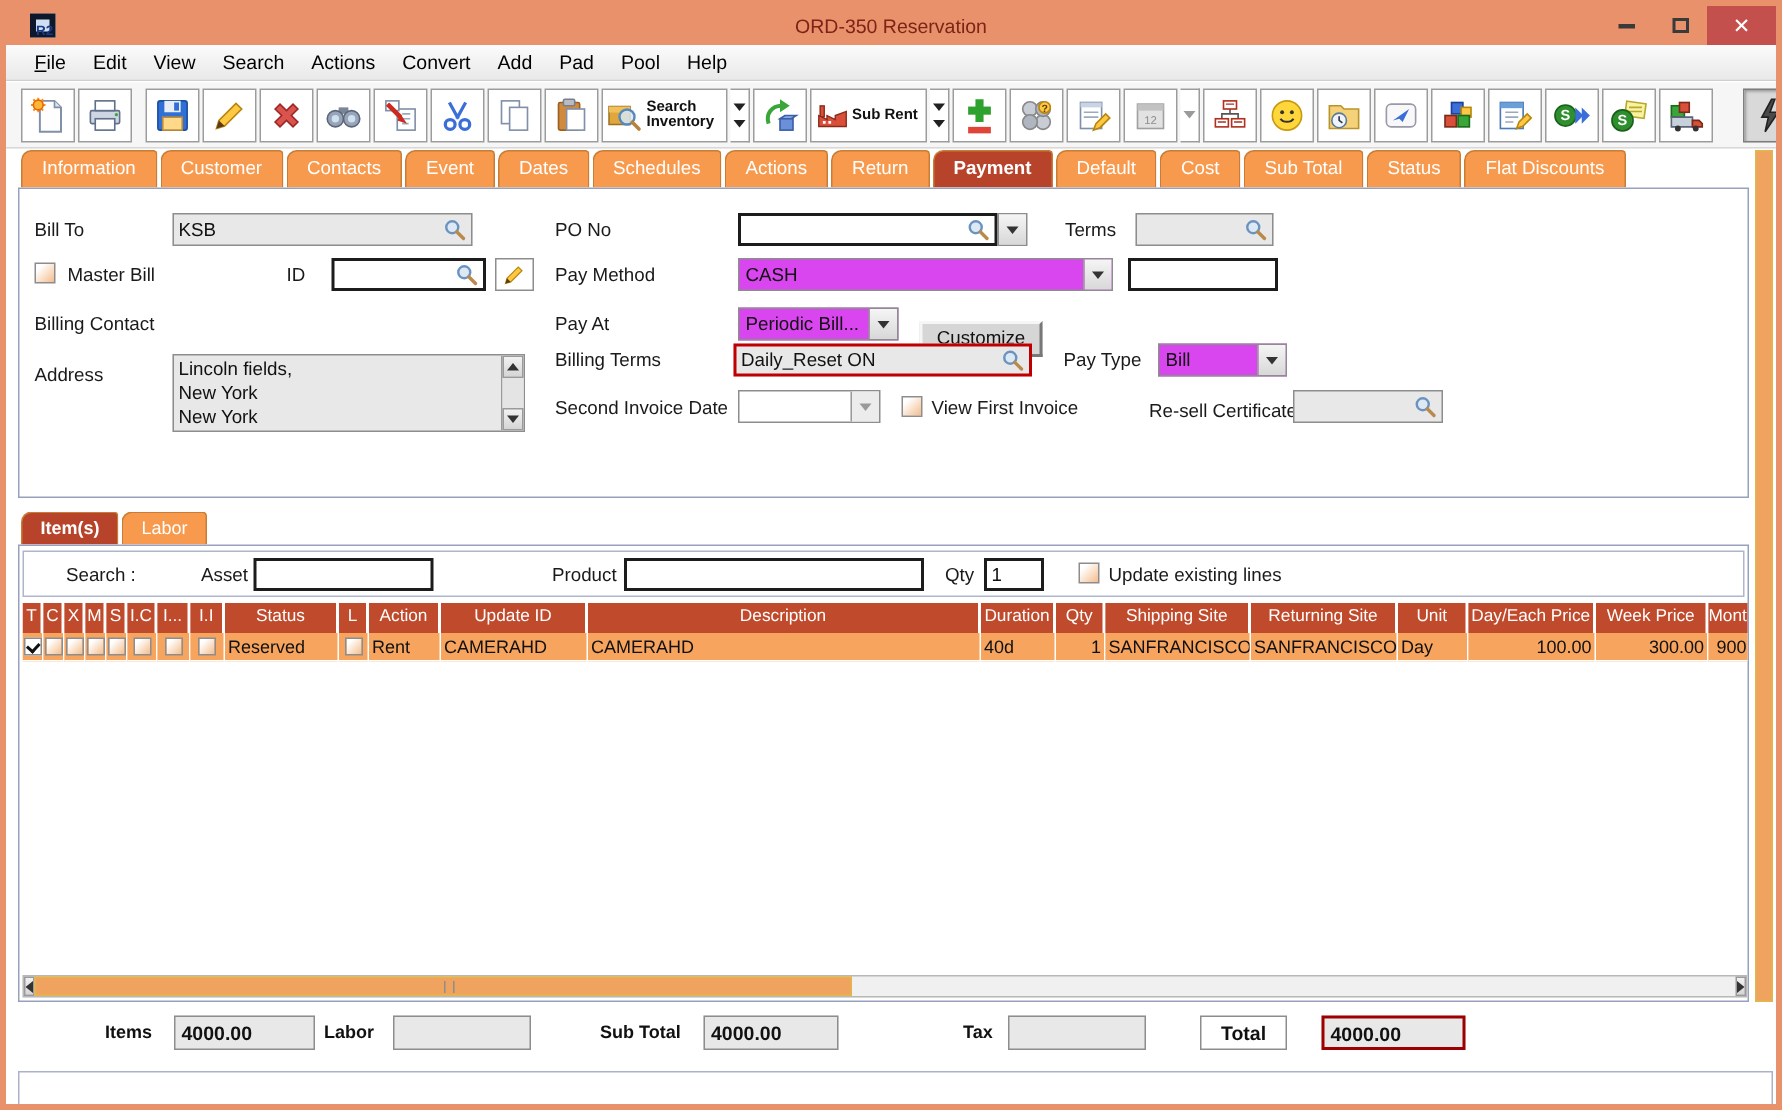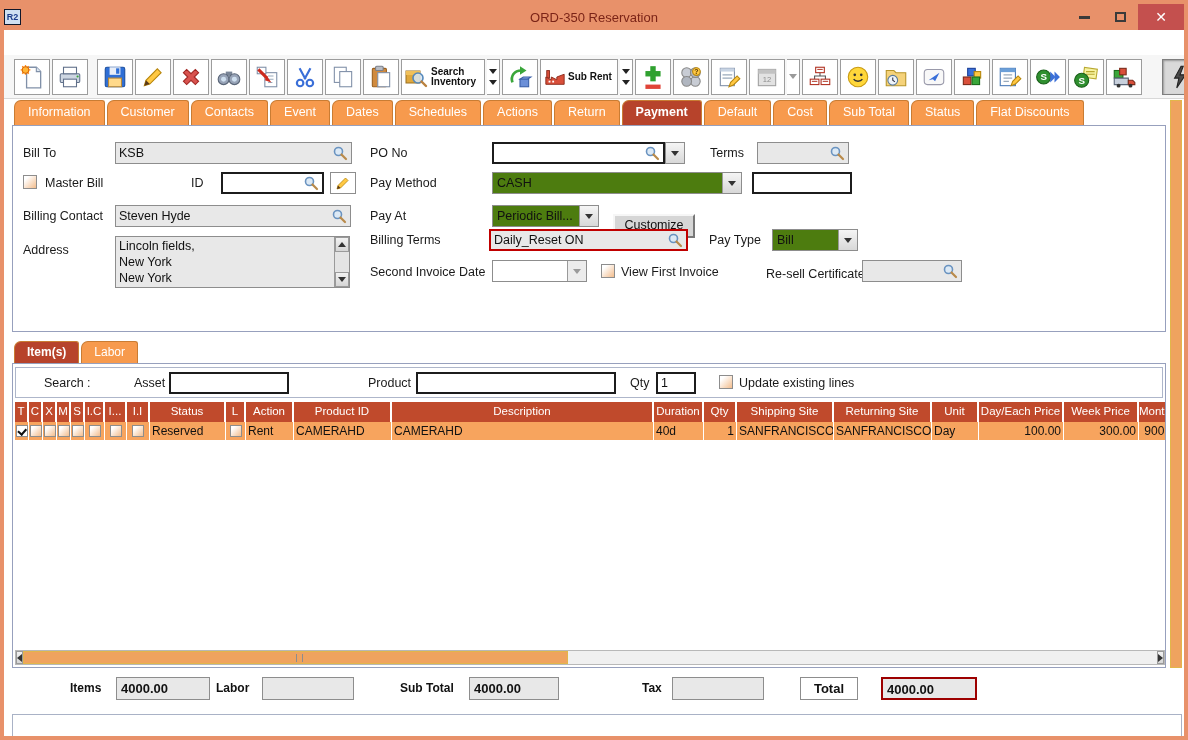--- a/index.html
+++ b/index.html
@@ -2,21 +2,21 @@
 <html><head>
 <meta charset="utf-8">
 <style>
   * { margin:0; padding:0; box-sizing:border-box; }
   html,body { width:1188px; height:740px; }
   body { font-family:"Liberation Sans", sans-serif; font-size:12px; color:#111; background:#fff; }
   #app { position:relative; width:1188px; height:740px; background:#fff; border:4px solid #E8916A; overflow:hidden; }
 
   
   .titlebar { position:absolute; left:0; top:0; width:1180px; height:26px; background:#E8916A; display:flex; align-items:center; }
-  .app-icon { width:17px; height:16px; margin-left:0; background:#cfe0f2; border:1px solid #0f172a; color:#1a3a8a; font-size:9px; font-weight:bold; text-align:center; line-height:14px; }
+  .app-icon { width:17px; height:16px; margin-left:16px; background:#cfe0f2; border:4px solid #0f172a; color:#1a3a8a; font-size:9px; font-weight:bold; text-align:center; line-height:14px; }
   .title-text { position:absolute; left:0; right:0; text-align:center; color:#7b2417; font-size:13px; }
   .win-btns { position:absolute; right:0; top:0; height:26px; display:flex; }
   .win-btn { width:36px; height:26px; display:flex; align-items:center; justify-content:center; }
   .min-glyph { width:11px; height:3px; background:#3a3a3a; }
   .max-glyph { width:11px; height:10px; border:2px solid #3a3a3a; }
   .close-btn { width:46px; background:#C4504E; color:#fff; font-size:14px; }
 
   
   .menubar { position:absolute; left:0; top:26px; width:1180px; height:24px; background:linear-gradient(#fbfbfb,#e9e9e9); border-bottom:1px solid #cfcfcf; display:flex; align-items:center; padding-left:10px; }
   .menu-item { padding:3px 9px; color:#000; font-size:13px; cursor:default; }
@@ -40,21 +40,21 @@
   .tab.active { background:#B7432B; font-weight:bold; }
 
   
   .panel { position:absolute; background:#fff; border:1px solid #97a0bd; }
   .lbl { position:absolute; font-size:12.5px; color:#1a1a1a; white-space:nowrap; }
   .field { position:absolute; height:22px; background:#e8e8e8; border:1px solid #8d8d8d; display:flex; align-items:center; padding:0 3px; font-size:12.5px; overflow:hidden; }
   .field.white { background:#fff; border:2px solid #1c1c1c; }
   .field.redfocus { border:2px solid #C00000; }
   .field .val { flex:1; white-space:nowrap; }
   .mag { flex:none; width:16px; height:16px; }
-  .combo { position:absolute; height:22px; background:#4d7c0f; border:1px solid #8d8d8d; display:flex; align-items:center; }
+  .combo { position:absolute; height:22px; background:#d946ef; border:1px solid #8d8d8d; display:flex; align-items:center; }
   .combo .val { flex:1; padding:0 4px; white-space:nowrap; overflow:hidden; font-size:12.5px; }
   .combo .arrow-box { width:19px; height:100%; border-left:1px solid #9a9a9a; background:linear-gradient(#f5f5f5,#d8d8d8); display:flex; align-items:center; justify-content:center; flex:none; }
   .combo.white-combo { background:#fff; }
   .arrow-box.dis { background:#ececec; }
   .btn-raised { position:absolute; background:#d6d6d6; border-top:2px solid #f6f6f6; border-left:2px solid #f6f6f6; border-right:2px solid #787878; border-bottom:2px solid #787878; font-size:12.5px; text-align:center; }
   .cb { position:absolute; width:14px; height:14px; border:1px solid #8d8d8d; background:linear-gradient(135deg,#ffffff 20%,#f3bd8d 100%); }
 
   
   .addr { position:absolute; background:#e8e8e8; border:1px solid #8d8d8d; display:flex; }
   .addr .txt { flex:1; padding:1px 3px; white-space:pre-line; font-size:12.5px; line-height:16px; }
@@ -107,20 +107,32 @@
       <div class="win-btn">
           <div class="min-glyph"></div>
         </div>
       <div class="win-btn">
           <div class="max-glyph"></div>
         </div>
       <div class="win-btn close-btn">✕</div>
     </div>
   </div>
 
+  <div class="menubar">
+    <div class="menu-item mn-file">File</div>
+    <div class="menu-item">Edit</div>
+    <div class="menu-item">View</div>
+    <div class="menu-item">Search</div>
+    <div class="menu-item">Actions</div>
+    <div class="menu-item">Convert</div>
+    <div class="menu-item">Add</div>
+    <div class="menu-item">Pad</div>
+    <div class="menu-item">Pool</div>
+    <div class="menu-item">Help</div>
+  </div>
 
   <div class="toolbar">
     <div class="tbtn">
         <svg viewBox="0 0 24 24">
           <path d="M7 3h9l4 4v15H7z" fill="#fefefe" stroke="#8090a8" stroke-width="1.2"></path>
           <path d="M16 3v4h4" fill="#dce6f0" stroke="#8090a8"></path>
           <path d="M6 1v9M1.5 5.5h9M3 2l6 7M9 2L3 9" stroke="#ff8c1a" stroke-width="1.2"></path>
           <circle cx="6" cy="5.5" r="3" fill="#ffb636" stroke="#e06a00"></circle>
         </svg>
       </div>
@@ -354,21 +366,21 @@
     <div class="tab">Default</div>
     <div class="tab">Cost</div>
     <div class="tab">Sub Total</div>
     <div class="tab">Status</div>
     <div class="tab">Flat Discounts</div>
   </div>
 
   <div class="panel" style="left:8px; top:121px; width:1154px; height:207px;">
 
     <div class="lbl" style="left:10px; top:20px;">Bill To</div>
-    <div class="field" style="left:102px; top:16px; width:237px;">
+    <div class="field" style="left:102px; top:16px; width:200px;">
       <span class="val">KSB</span>
       <svg class="mag" viewBox="0 0 16 16">
           <circle cx="6.5" cy="6.5" r="4" fill="#dce9f5" stroke="#6a93c0" stroke-width="1.6"></circle>
           <line x1="9.5" y1="9.5" x2="14" y2="14" stroke="#b98a4a" stroke-width="2.2" stroke-linecap="round"></line>
         </svg>
     </div>
     <div class="lbl" style="left:357px; top:20px;">PO No</div>
     <div class="field white" style="left:479px; top:16px; width:173px;">
       <span class="val"></span>
       <svg class="mag" viewBox="0 0 16 16">
@@ -411,27 +423,20 @@
       <span class="val">CASH</span>
       <div class="arrow-box">
           <div class="tri-dn" style="border-top-color:#333"></div>
         </div>
     </div>
     <div class="field white" style="left:739px; top:46px; width:100px;">
       <span class="val"></span>
     </div>
 
     <div class="lbl" style="left:10px; top:83px;">Billing Contact</div>
-    <div class="field" style="left:102px; top:79px; width:236px;">
-      <span class="val">Steven Hyde</span>
-      <svg class="mag" viewBox="0 0 16 16">
-          <circle cx="6.5" cy="6.5" r="4" fill="#dce9f5" stroke="#6a93c0" stroke-width="1.6"></circle>
-          <line x1="9.5" y1="9.5" x2="14" y2="14" stroke="#b98a4a" stroke-width="2.2" stroke-linecap="round"></line>
-        </svg>
-    </div>
     <div class="lbl" style="left:357px; top:83px;">Pay At</div>
     <div class="combo" style="left:479px; top:79px; width:107px;">
       <span class="val">Periodic Bill...</span>
       <div class="arrow-box">
           <div class="tri-dn" style="border-top-color:#333"></div>
         </div>
     </div>
     <div class="btn-raised" style="left:600px; top:88px; width:82px; height:24px; padding-top:2px;">Customize</div>
 
     <div class="lbl" style="left:10px; top:117px;">Address</div>
@@ -515,21 +520,21 @@
         <div class="th-cell" style="width:14px">C</div>
         <div class="th-cell" style="width:14px">X</div>
         <div class="th-cell" style="width:14px">M</div>
         <div class="th-cell" style="width:14px">S</div>
         <div class="th-cell" style="width:20px">I.C</div>
         <div class="th-cell" style="width:22px">I...</div>
         <div class="th-cell" style="width:23px">I.I</div>
         <div class="th-cell" style="width:76px">Status</div>
         <div class="th-cell" style="width:20px">L</div>
         <div class="th-cell" style="width:48px">Action</div>
-        <div class="th-cell" style="width:98px">Product ID</div>
+        <div class="th-cell" style="width:98px">Update ID</div>
         <div class="th-cell" style="width:262px">Description</div>
         <div class="th-cell" style="width:50px">Duration</div>
         <div class="th-cell" style="width:33px">Qty</div>
         <div class="th-cell" style="width:97px">Shipping Site</div>
         <div class="th-cell" style="width:98px">Returning Site</div>
         <div class="th-cell" style="width:47px">Unit</div>
         <div class="th-cell" style="width:85px">Day/Each Price</div>
         <div class="th-cell" style="width:75px">Week Price</div>
         <div class="th-cell" style="width:45px">Month Price</div>
       </div>

